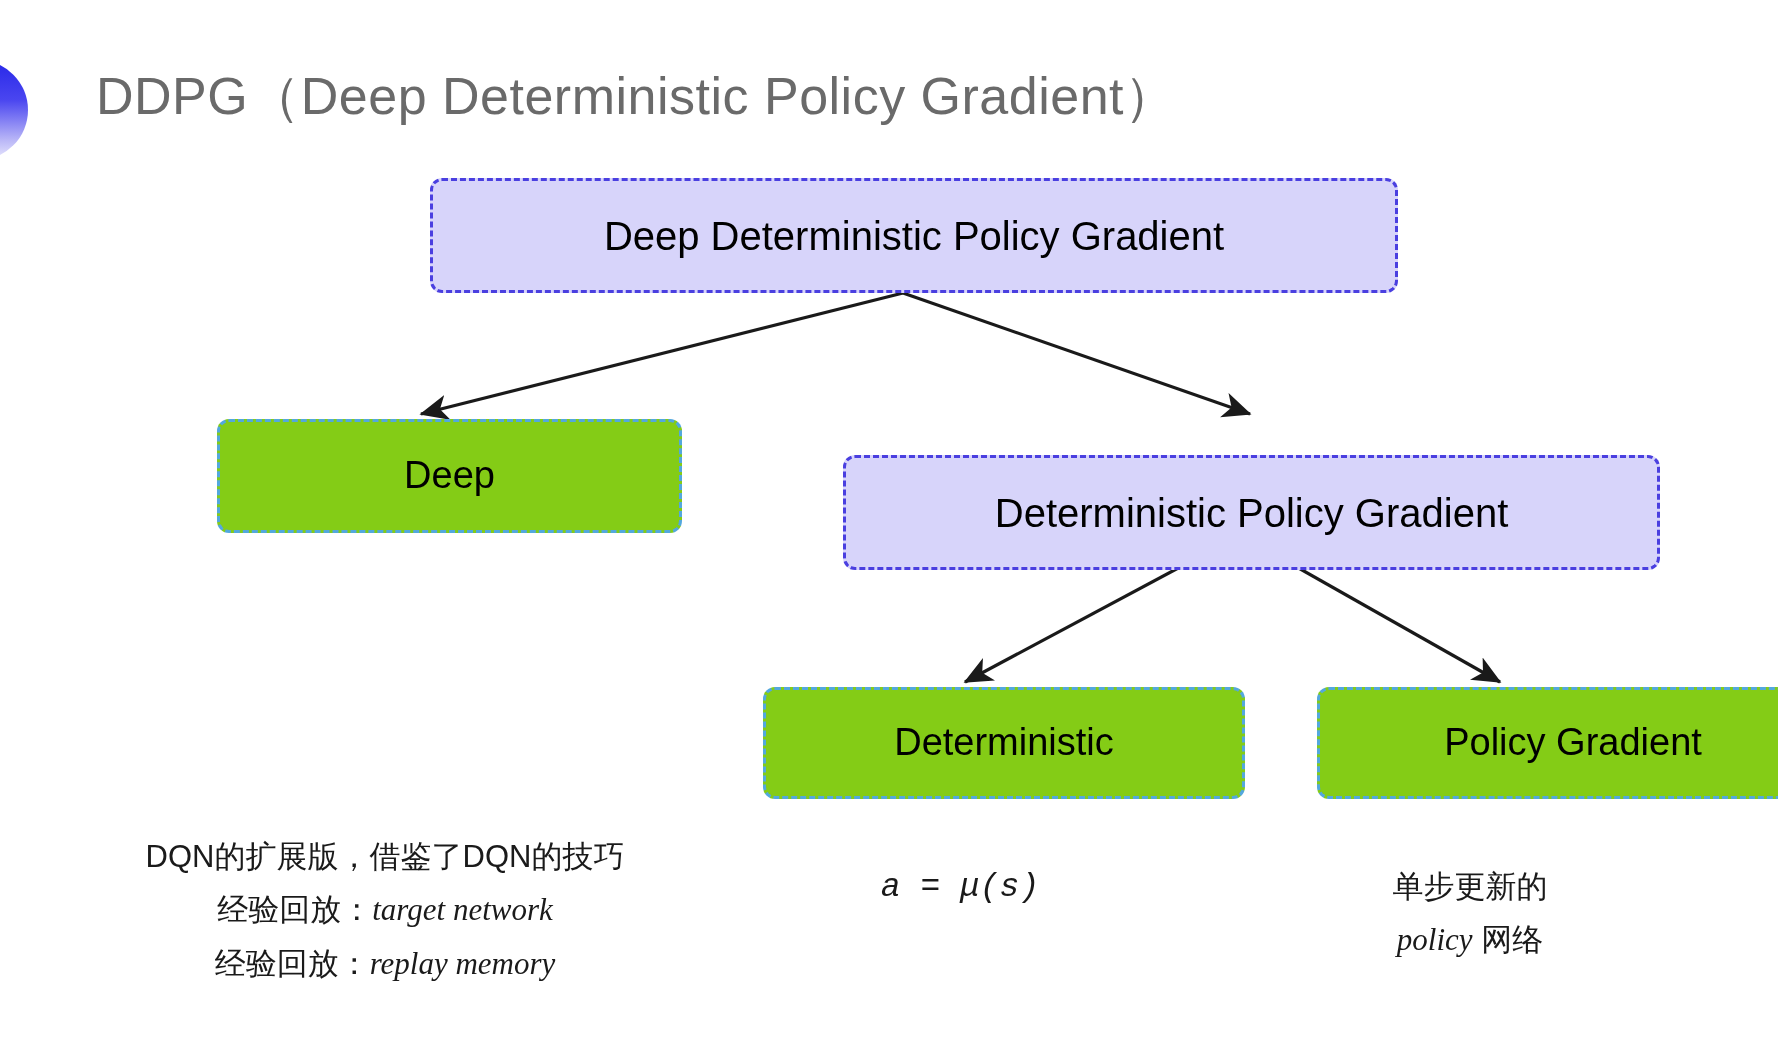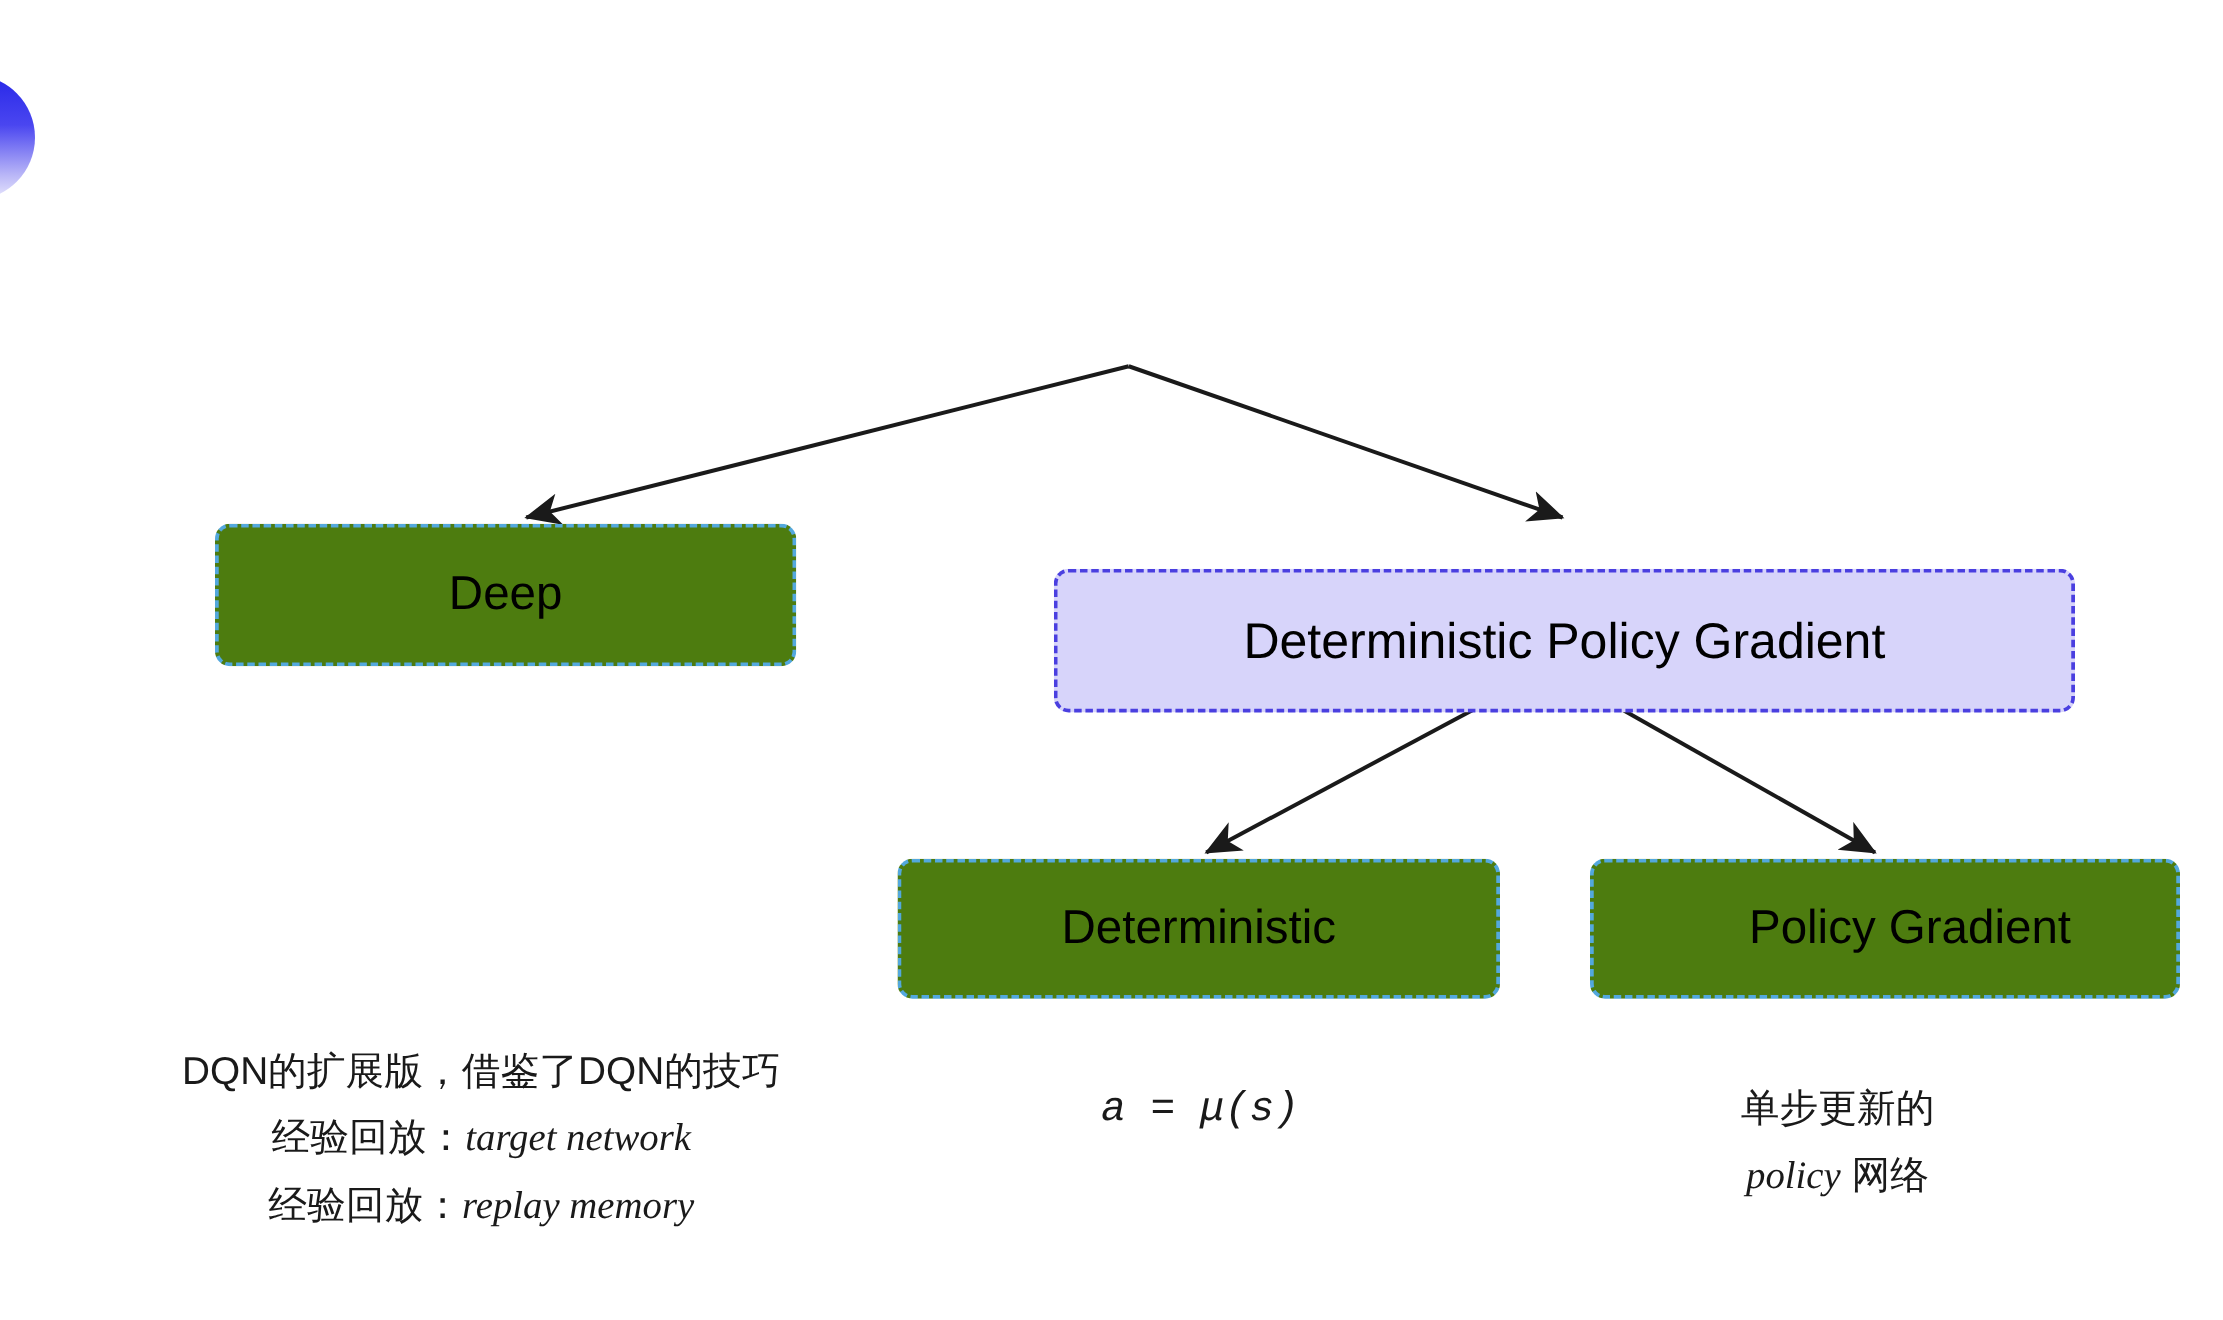--- a/index.html
+++ b/index.html
@@ -49,22 +49,23 @@
     border-radius: 12px;
     color: #000000;
     text-align: center;
     line-height: 1.1;
   }
   .node-purple {
     background: #d7d4fa;
     border: 3px dashed #4a3fe0;
   }
   .node-blue {
-    background: #4d7c0f;
+    background: #84cc16;
     border: 3px dashed #53a8dd;
+    margin-left: 45px;
   }
   .node-label {
     font-size: 38px;
     font-weight: 400;
     white-space: nowrap;
   }
   #node-ddpg  { left: 430px; top: 178px; width: 968px; height: 115px; }
   #node-ddpg .node-label { font-size: 40px; }
   #node-deep  { left: 172px; top: 419px; width: 465px; height: 114px; }
   #node-dpg   { left: 843px; top: 419px; width: 817px; height: 115px; margin-top: 36px; }
@@ -106,33 +107,37 @@
     font-style: italic;
     font-size: 33px;
   }
 </style>
 </head>
 <body>
 
 <div id="slide">
 
   <div id="title-bullet"></div>
+  <div id="title-text">DDPG（Deep Deterministic Policy Gradient）</div>
 
   <svg id="arrows" viewBox="0 0 1778 1056" xmlns="http://www.w3.org/2000/svg">
     <defs>
       <marker id="arrowhead" markerWidth="11" markerHeight="11" refX="8.5" refY="4" orient="auto" markerUnits="strokeWidth">
         <path d="M0,0 L9,4 L0,8 L2.4,4 z" fill="#1a1a1a"></path>
       </marker>
     </defs>
     <line x1="903" y1="293" x2="421" y2="414" stroke="#1a1a1a" stroke-width="3.2" marker-end="url(#arrowhead)"></line>
     <line x1="903" y1="293" x2="1250" y2="414" stroke="#1a1a1a" stroke-width="3.2" marker-end="url(#arrowhead)"></line>
     <line x1="1240" y1="535" x2="965" y2="682" stroke="#1a1a1a" stroke-width="3.2" marker-end="url(#arrowhead)"></line>
     <line x1="1240" y1="535" x2="1500" y2="682" stroke="#1a1a1a" stroke-width="3.2" marker-end="url(#arrowhead)"></line>
   </svg>
 
+  <div class="node node-purple" id="node-ddpg">
+    <span class="node-label">Deep Deterministic Policy Gradient</span>
+  </div>
 
   <div class="node node-blue" id="node-deep">
     <span class="node-label">Deep</span>
   </div>
 
   <div class="node node-purple" id="node-dpg">
     <span class="node-label">Deterministic Policy Gradient</span>
   </div>
 
   <div class="node node-blue" id="node-det">

